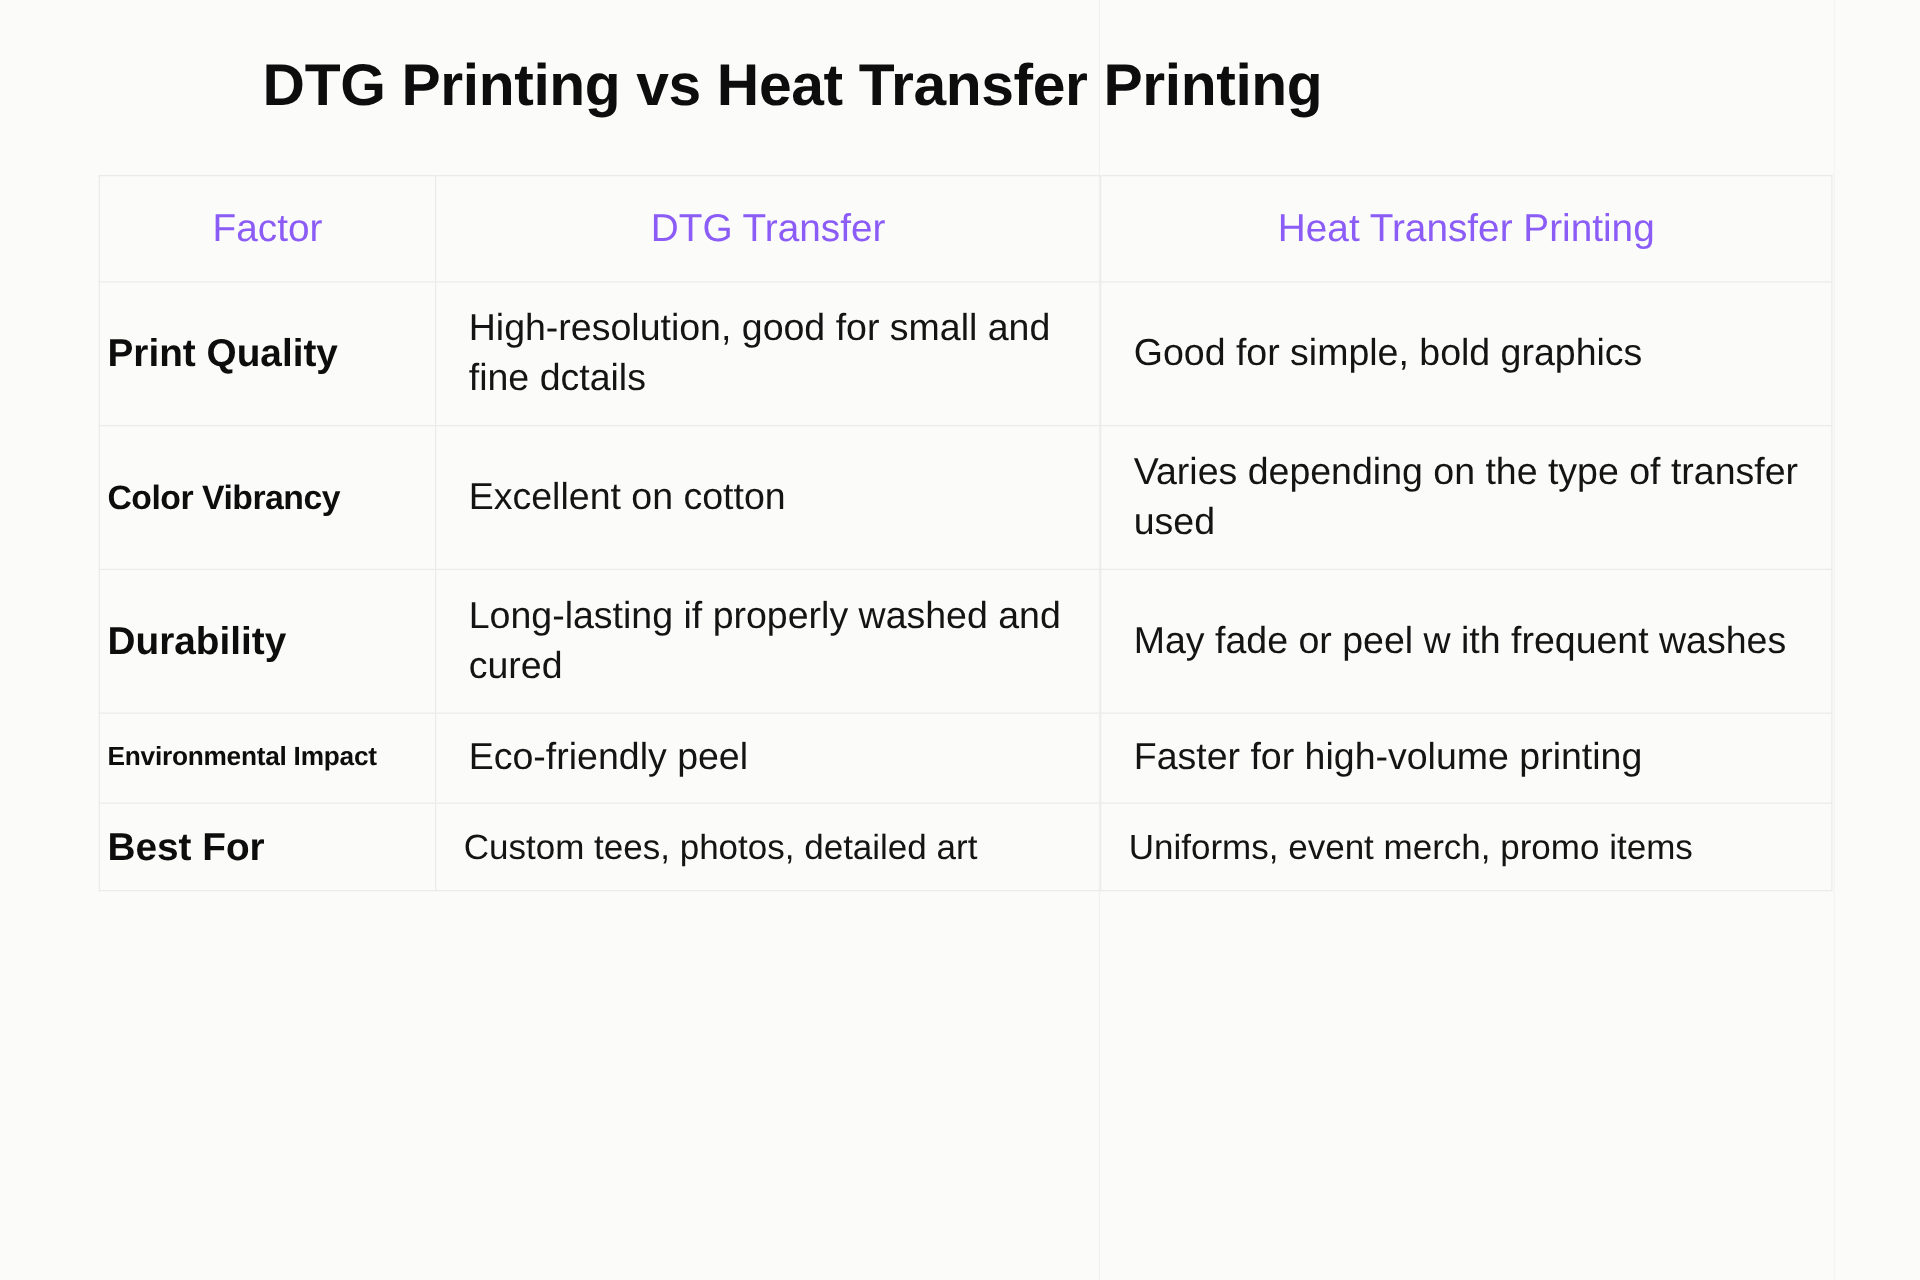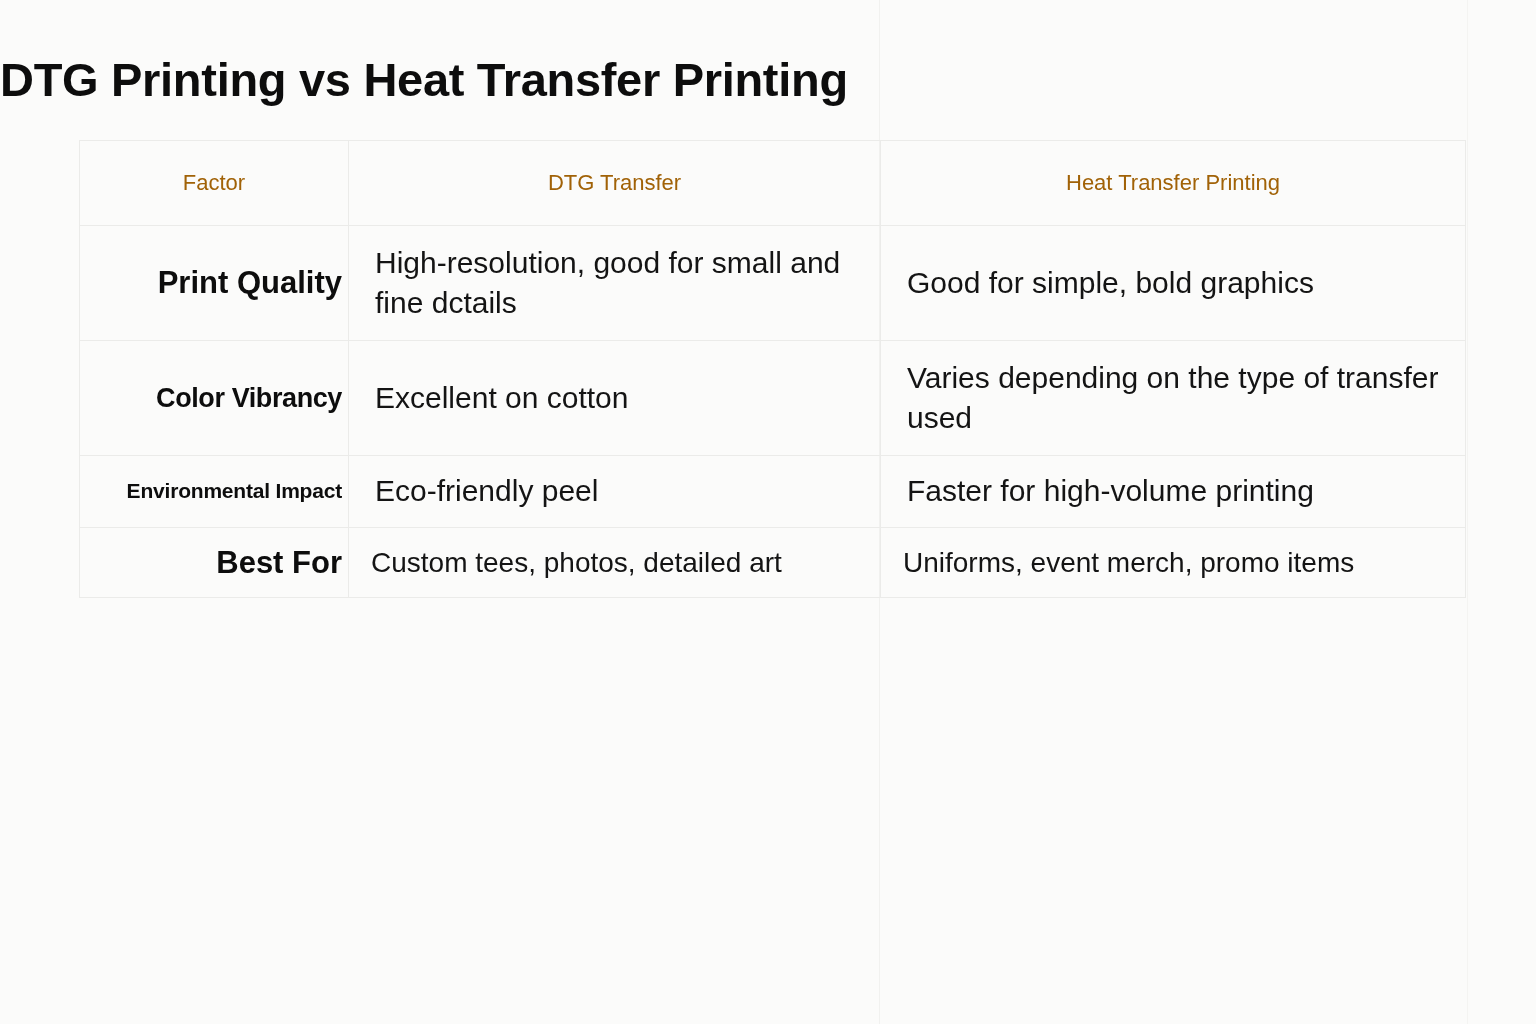--- a/index.html
+++ b/index.html
@@ -39,23 +39,24 @@
 
   .page {
     position: relative;
     z-index: 1;
     width: 1536px;
     height: 1024px;
   }
 
   .title {
     position: absolute;
-    top: 52px;
+    top: 40px;
     left: 0;
     width: 1268px;
+    text-align: center;
     font-size: 47px;
     font-weight: bold;
     letter-spacing: -0.3px;
     color: #0d0d0d;
   }
 
   .table {
     position: absolute;
     top: 140px;
     left: 79px;
@@ -72,33 +73,33 @@
   .table td {
     border: 1px solid #ebebe9;
     vertical-align: middle;
     padding: 0;
   }
 
   
   .table thead th {
     height: 84px;
     font-weight: normal;
-    font-size: 22px;
-    color: #a16207;
+    font-size: 31px;
+    color: #8b5cf6;
     text-align: center;
     padding: 0 10px;
   }
 
   
   .table tbody tr { height: 115px; }
   .table tbody tr.row-env  { height: 72px; }
   .table tbody tr.row-best { height: 70px; }
 
   td.factor {
-    text-align: right;
+    text-align: left;
     font-weight: bold;
     font-size: 31px;
     line-height: 1.28;
     padding: 0 6px;
     color: #0d0d0d;
   }
   td.factor.shrink-sm { font-size: 27px; letter-spacing: -0.4px; }
   td.factor.shrink-xs { font-size: 21px; letter-spacing: -0.2px; }
 
   td.value {
@@ -141,20 +142,25 @@
         <td class="value">Good for simple, bold graphics</td>
       </tr>
 
       <tr class="row-color-vibrancy">
         <td class="factor shrink-sm">Color Vibrancy</td>
         <td class="value">Excellent on cotton</td>
         <td class="value">Varies depending on the type of transfer used</td>
       </tr>
 
 
+      <tr class="row-durability">
+        <td class="factor">Durability</td>
+        <td class="value">Long-lasting if properly washed and cured</td>
+        <td class="value">May fade or peel w ith frequent washes</td>
+      </tr>
 
 
 
       <tr class="row-env">
         <td class="factor shrink-xs">Environmental Impact</td>
         <td class="value">Eco-friendly peel</td>
         <td class="value">Faster for high-volume printing</td>
       </tr>
 
       <tr class="row-best">

